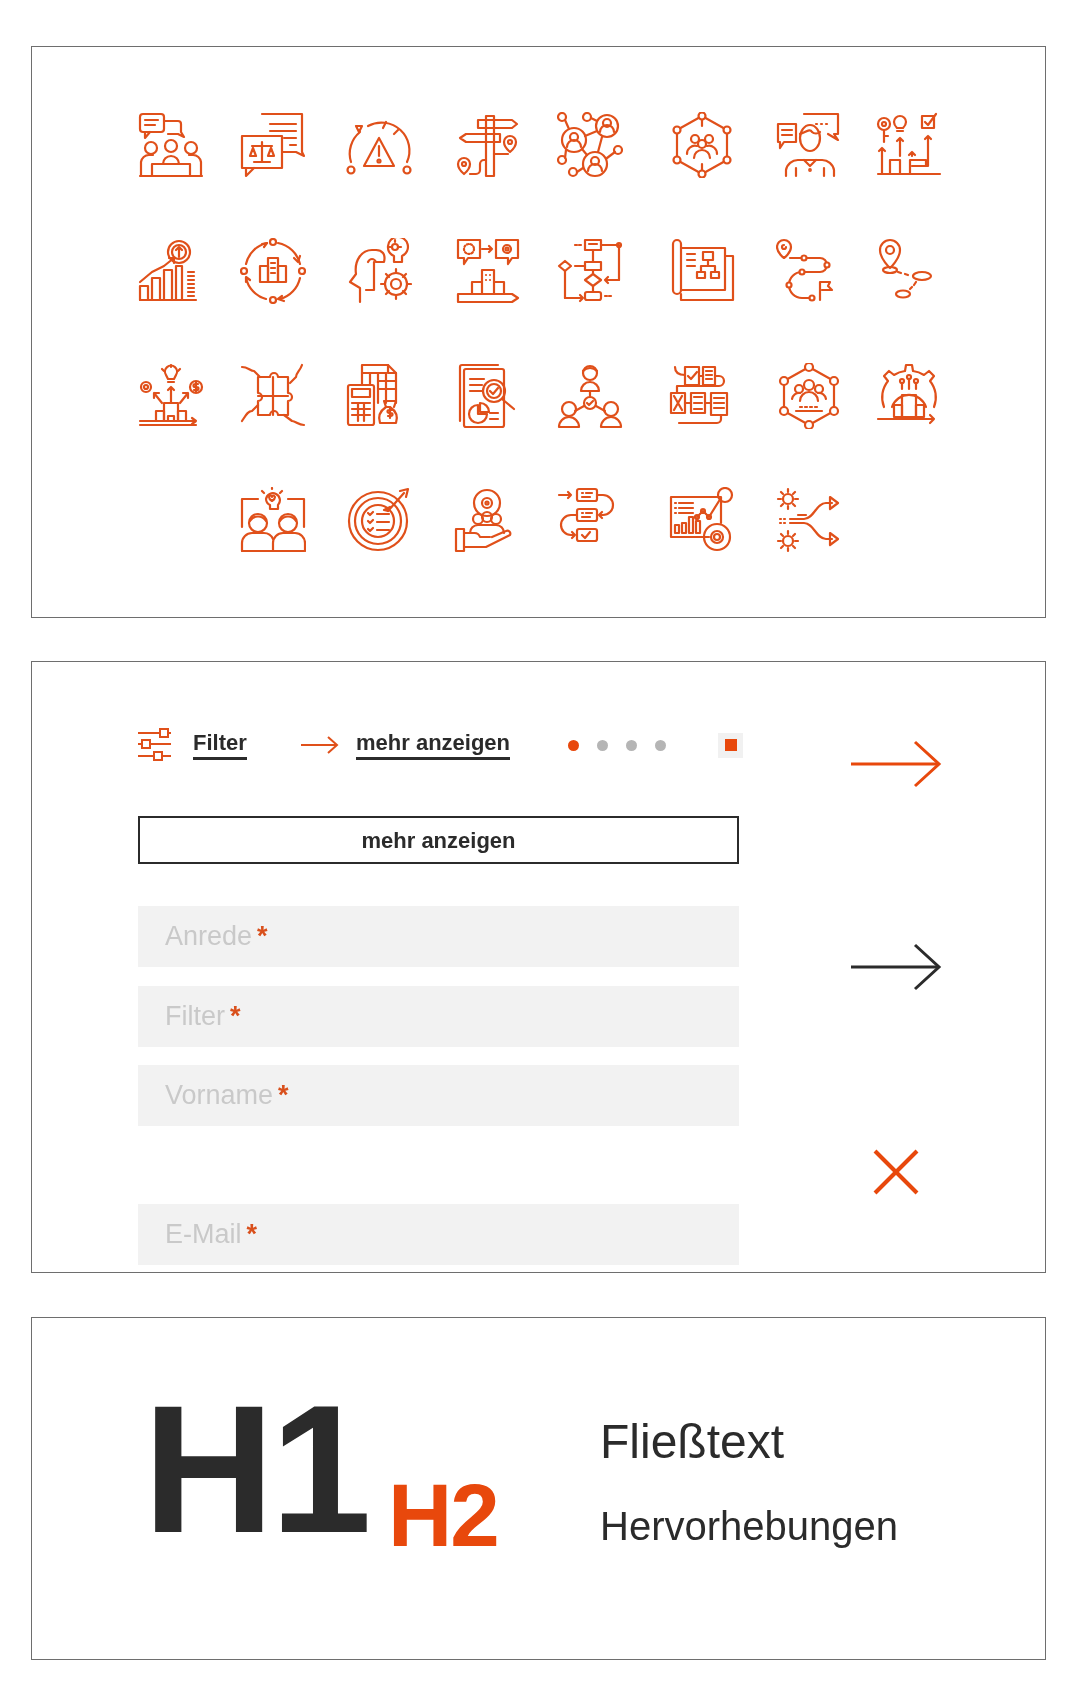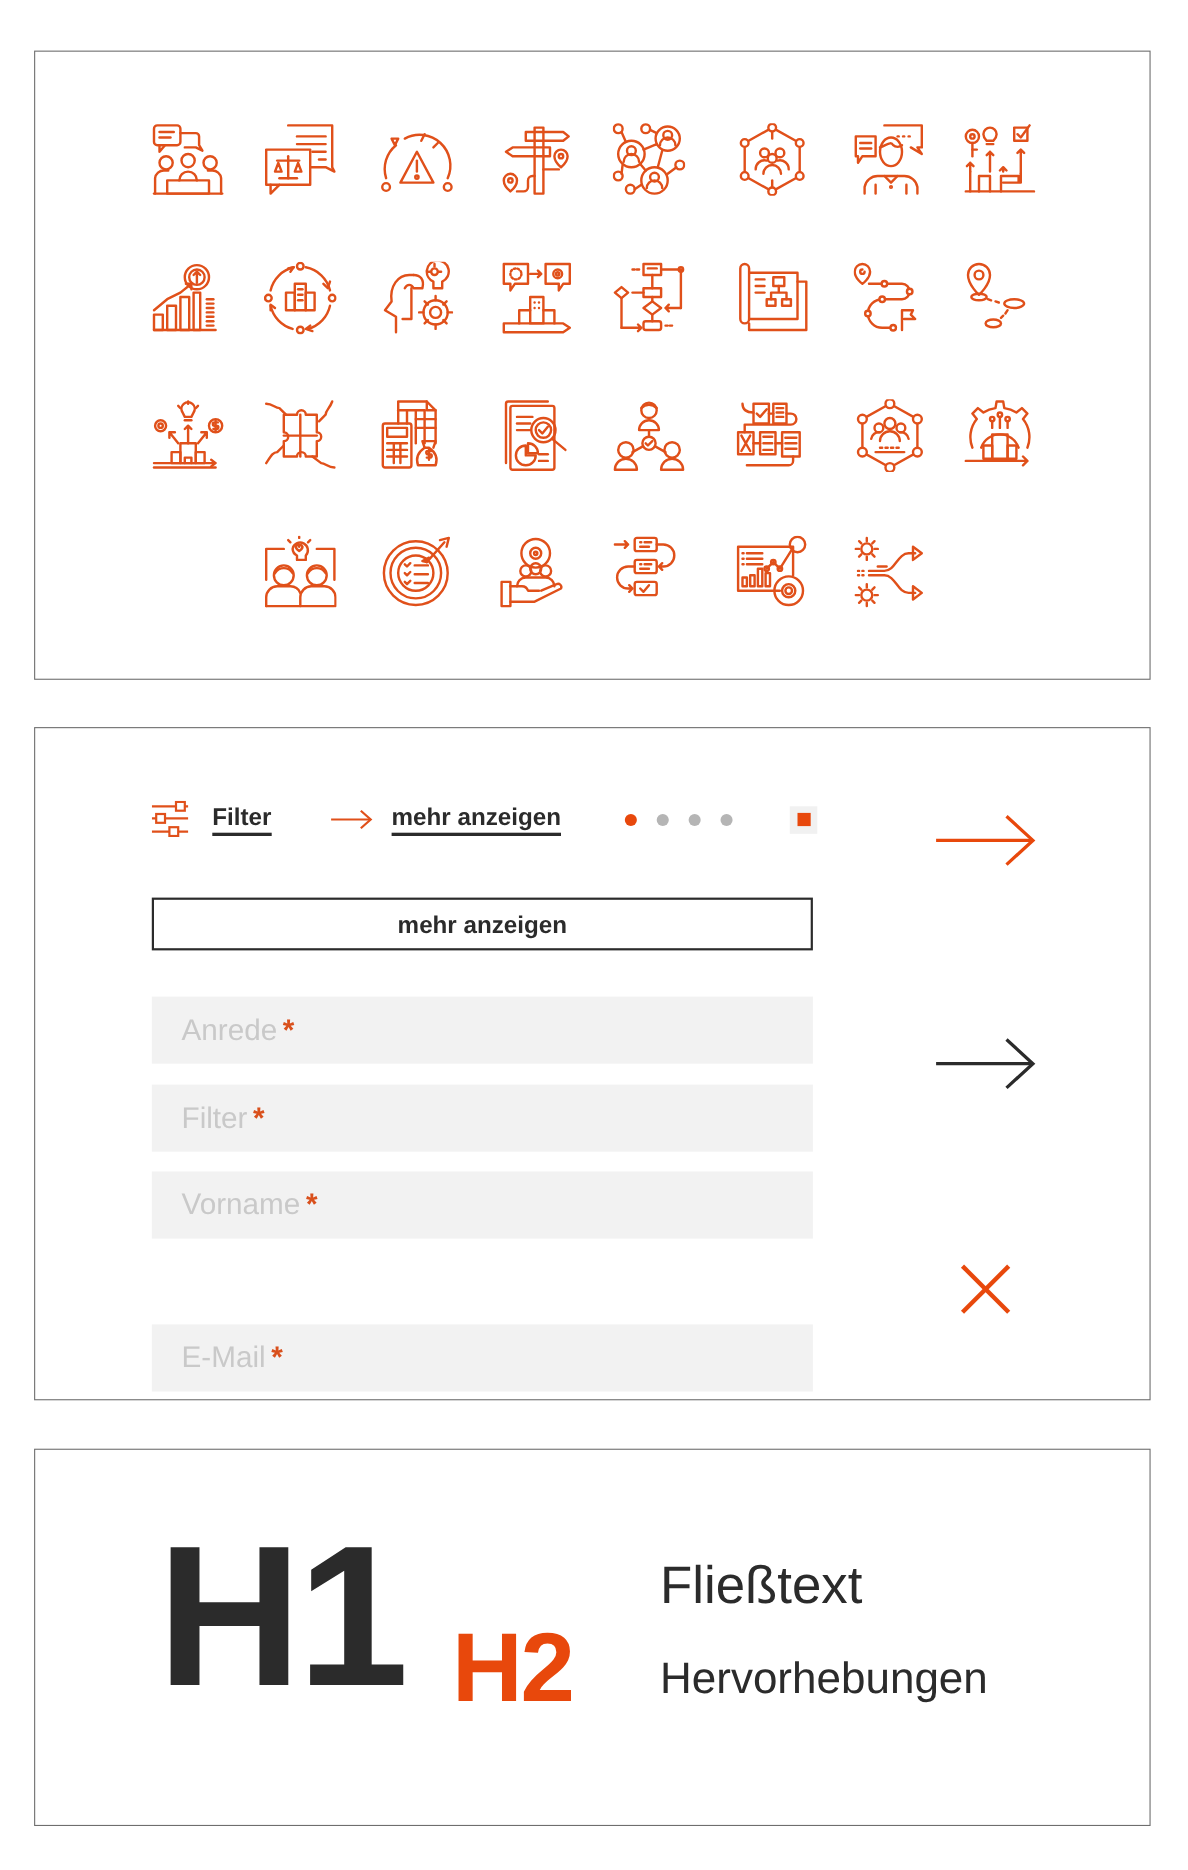--- a/index.html
+++ b/index.html
@@ -12,21 +12,21 @@
   .icon svg { width:66px; height:66px; display:block; }
   .icon svg * { fill:none; stroke:#E0501A; stroke-width:2.2; stroke-linecap:round; stroke-linejoin:round; }
   .abs { position:absolute; }
   .link { font-weight:bold; font-size:22px; color:#2b2b2b; border-bottom:3px solid #2b2b2b; padding-bottom:2px; line-height:24px; white-space:nowrap; }
   .dot { position:absolute; width:11px; height:11px; border-radius:50%; background:#b5b5b5; }
   .dot.active { background:#E8480C; }
   .btn-outline { position:absolute; left:138px; top:816px; width:601px; height:48px; border:2px solid #2b2b2b; box-sizing:border-box; background:#fff; font-weight:bold; font-size:22px; text-align:center; line-height:44px; color:#2b2b2b; }
   .field { position:absolute; left:138px; width:601px; height:61px; background:#f2f2f2; box-sizing:border-box; padding-left:27px; line-height:61px; font-size:27px; color:#c9c9c9; }
   .field .req { color:#D9501C; font-weight:bold; margin-left:5px; }
   .h1 { position:absolute; left:143px; top:1378px; font-size:182px; line-height:182px; color:#2b2b2b; letter-spacing:-4px;font-weight:bold; }
-  .h2 { position:absolute; left:388px; top:1465px; font-size:89px; line-height:100px; font-weight:bold; color:#E8480C; letter-spacing:-2px;margin-left:23px; }
+  .h2 { position:absolute; left:388px; top:1465px; font-size:89px; line-height:100px; font-weight:bold; color:#E8480C; letter-spacing:-2px; }
   .body-text { position:absolute; left:600px; top:1420px; font-size:48px; line-height:44px; color:#2b2b2b; }
   .emph-text { position:absolute; left:600px; top:1504px; font-size:40px; line-height:44px; font-weight:normal; color:#2b2b2b; }
 </style>
 </head>
 <body>
 
 <div class="panel" id="panel-icons"></div>
 
 <div class="icon" style="left:138px;top:112px">
   <svg viewBox="0 0 66 66">

